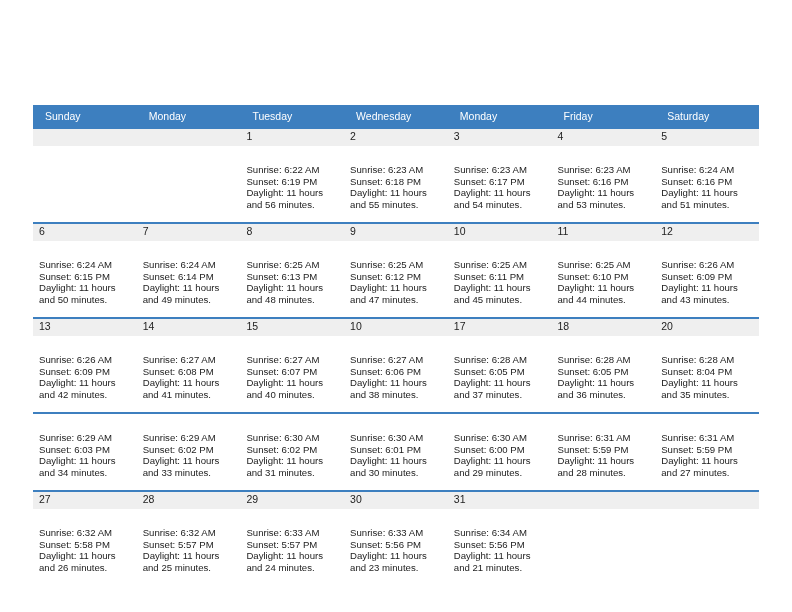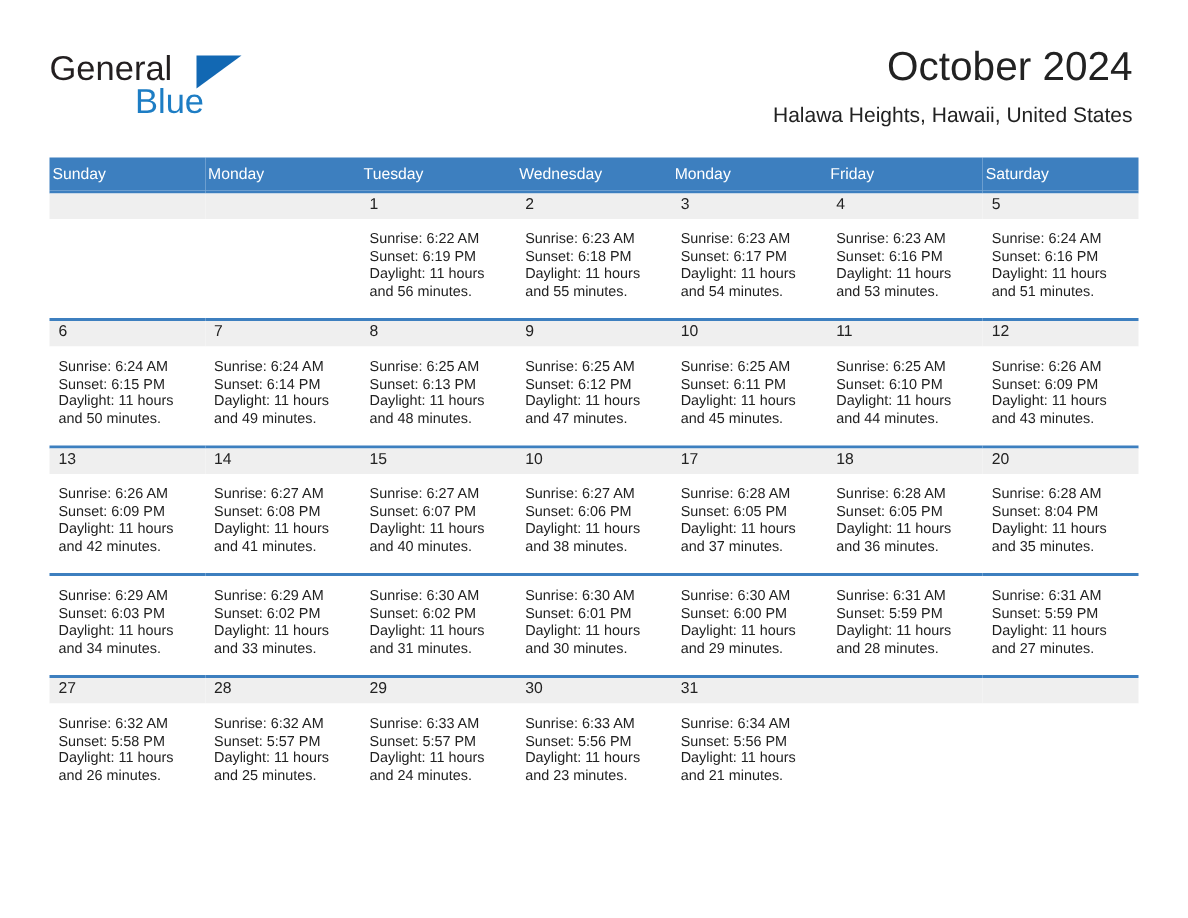--- a/index.html
+++ b/index.html
@@ -91,21 +91,21 @@
     width: 726px;
     border-collapse: collapse;
     table-layout: fixed;
   }
   .calendar th {
     background: #3d7fbf;
     color: #ffffff;
     font-size: 10.5px;
     font-weight: normal;
     text-align: left;
-    padding: 5px 0 5px 2px;
+    padding: 5px 0 5px 12px;
     height: 12px;
     border: none;
   }
   .calendar td {
     vertical-align: top;
     padding: 0;
     border: none;
     width: 103.7px;
     height: 77px;
     background: #ffffff;
@@ -120,52 +120,38 @@
   .daynum-row td {
     height: 15px;
     background: #efefef;
     padding: 1px 0 1px 6px;
     font-size: 10.5px;
     color: #222222;
     line-height: 13px;
   }
   .info-row td {
     height: 58px;
-    padding: 8px 8px 0 6px;
+    padding: 18px 8px 0 6px;
     font-size: 9.6px;
     color: #222222;
     line-height: 11.6px;
     background: #ffffff;
   }
   .info-row td div {
     white-space: normal;
   }
   .cell-empty {
     background: #ffffff;
   }
 </style>
 </head>
 <body>
 
 <div class="page">
 
-  <div class="header">
-
-    <div class="logo">
-      <span class="logo-general">General</span>
-      <span class="logo-triangle"></span>
-      <span class="logo-blue">Blue</span>
-    </div>
-
-    <div class="title-block">
-      <div class="cal-title">October 2024</div>
-      <div class="cal-subtitle">Halawa Heights, Hawaii, United States</div>
-    </div>
-
-  </div>
 
   <table class="calendar">
     <thead>
       <tr>
         <th>Sunday</th>
         <th>Monday</th>
         <th>Tuesday</th>
         <th>Wednesday</th>
         <th>Monday</th>
         <th>Friday</th>

